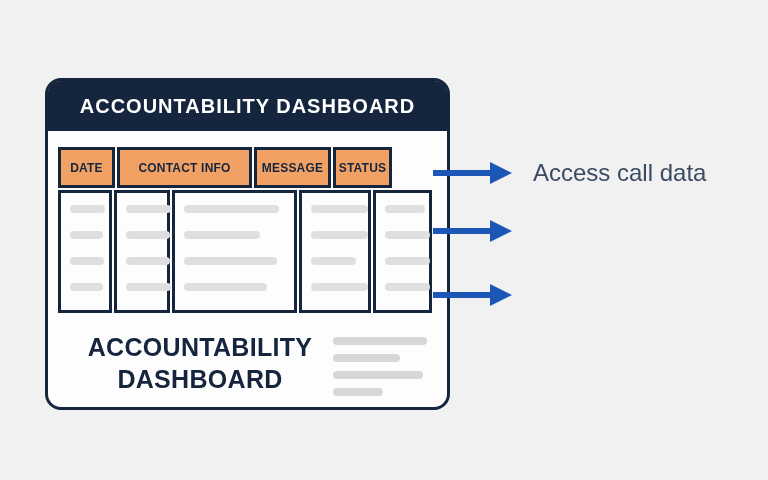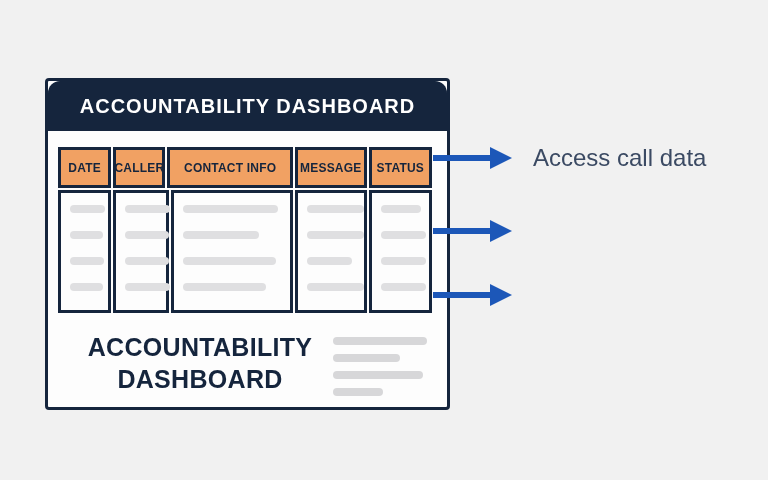--- a/index.html
+++ b/index.html
@@ -20,21 +20,21 @@
   }
   .stage { position: relative; width: 768px; height: 480px; background: var(--background); }
 
   
   .card {
     position: absolute;
     left: 45px; top: 78px;
     width: 405px; height: 332px;
     background: var(--card-bg);
     border: 3px solid var(--navy);
-    border-radius: 4px;
+    border-radius: 16px;
   }
   .card-header {
     position: absolute;
     left: 0; top: 0;
     width: 399px; height: 50px;
     background: var(--navy);
     border-radius: 12px 12px 0 0;
     display: flex; align-items: center; justify-content: center;
   }
   .card-header-title {
@@ -67,21 +67,21 @@
   .tbody-col {
     background: var(--card-bg);
     border: 3px solid var(--navy);
     height: 123px;
     padding: 12px 0 0 9px;
   }
   .col-date    { width: 57px; }
   .col-caller  { width: 56px; }
   .col-contact { width: 135px; }
   .col-message { width: 77px; }
-  .col-status  { width: 68px; }
+  .col-status  { width: 59px; }
 
   .skel-bar {
     height: 8px;
     border-radius: 4px;
     background: var(--skeleton-gray);
     margin-bottom: 18px;
   }
 
   
   .footer-title {
@@ -101,21 +101,21 @@
   }
   .footer-bars .skel-bar { margin-bottom: 9px; background: var(--footer-gray); }
 
   
   .annotation {
     position: absolute;
     left: 433px;
     height: 30px;
     display: flex; align-items: center;
   }
-  .annotation-1 { top: 143px; }
+  .annotation-1 { top: 158px; }
   .annotation-2 { top: 216px; }
   .annotation-3 { top: 280px; }
   .arrow {
     position: relative;
     width: 79px; height: 22px;
     flex: 0 0 79px;
   }
   .arrow-line {
     position: absolute;
     left: 0; right: 16px; top: 8px;
@@ -144,21 +144,20 @@
 
   <div class="card">
 
     <div class="card-header">
       <span class="card-header-title">ACCOUNTABILITY DASHBOARD</span>
     </div>
 
     <div class="table">
       <div class="table-row thead">
         <div class="th col-date">DATE</div>
-        <div class="th col-caller">CALLER</div>
         <div class="th col-contact">CONTACT INFO</div>
         <div class="th col-message">MESSAGE</div>
         <div class="th col-status">STATUS</div>
       </div>
       <div class="table-row">
         <div class="tbody-col col-date">
             <div class="skel-bar" style="width: 35px;"></div>
             <div class="skel-bar" style="width: 33px;"></div>
             <div class="skel-bar" style="width: 34px;"></div>
             <div class="skel-bar" style="width: 33px;"></div>

